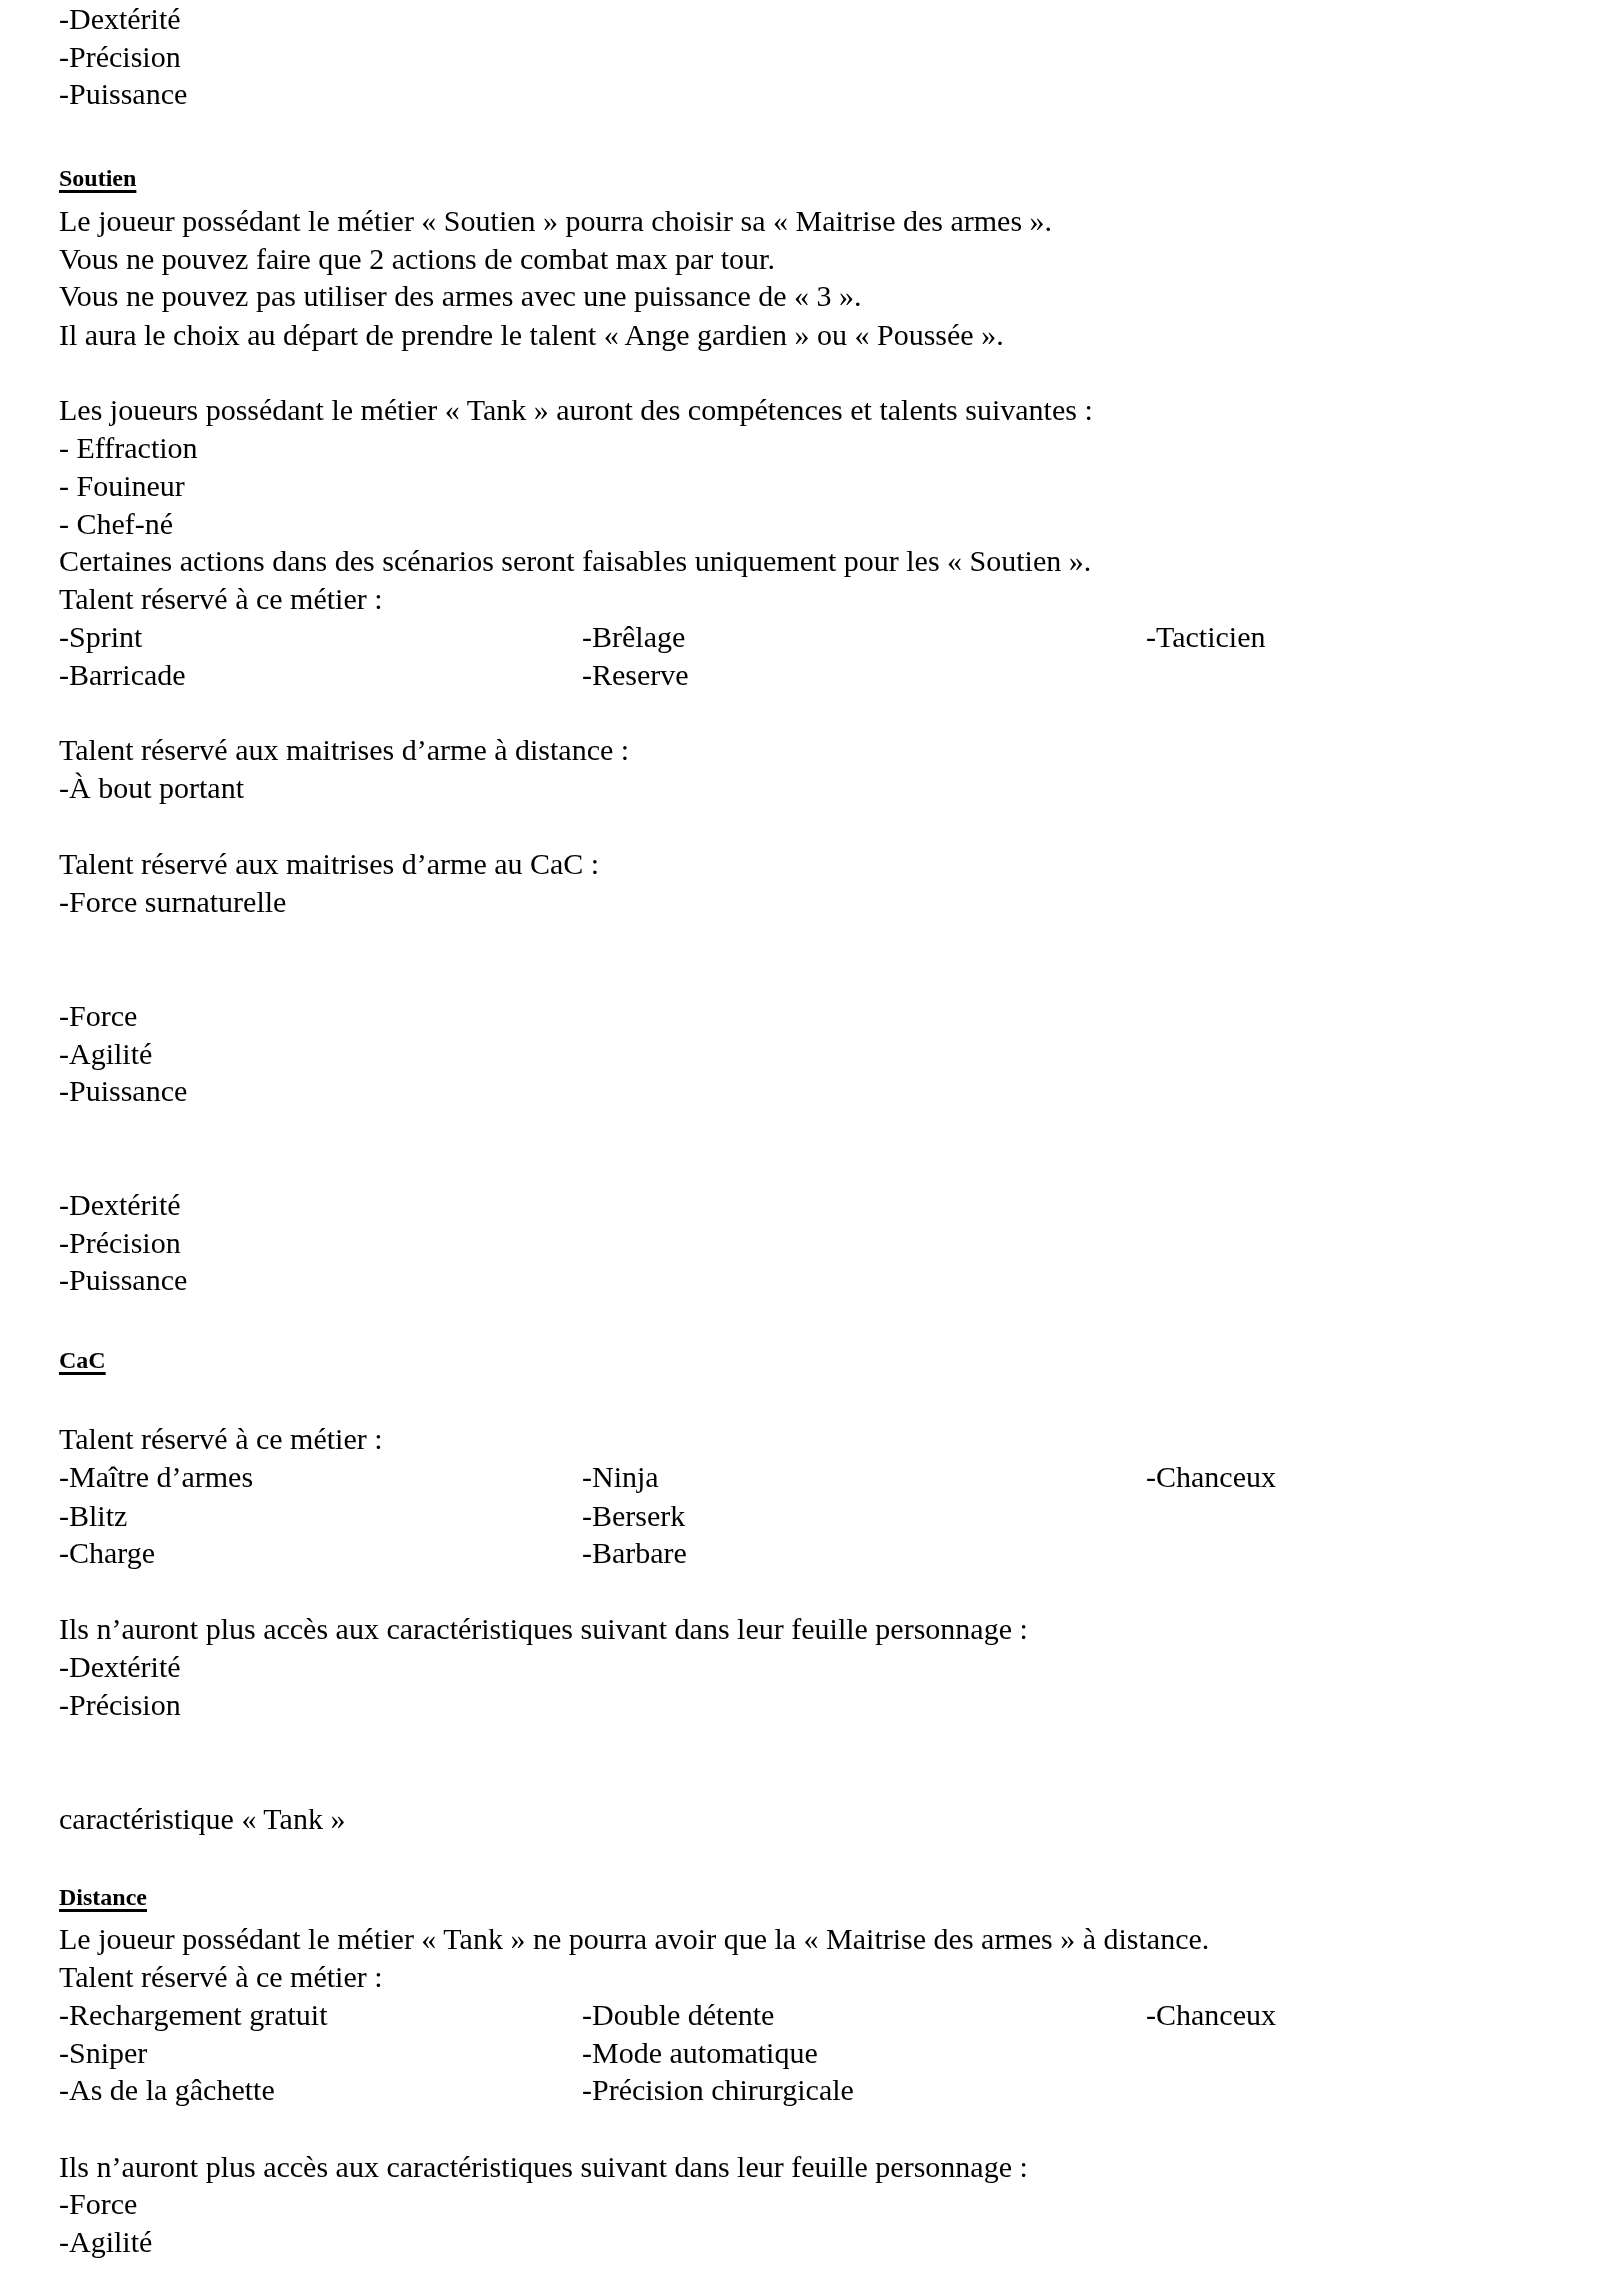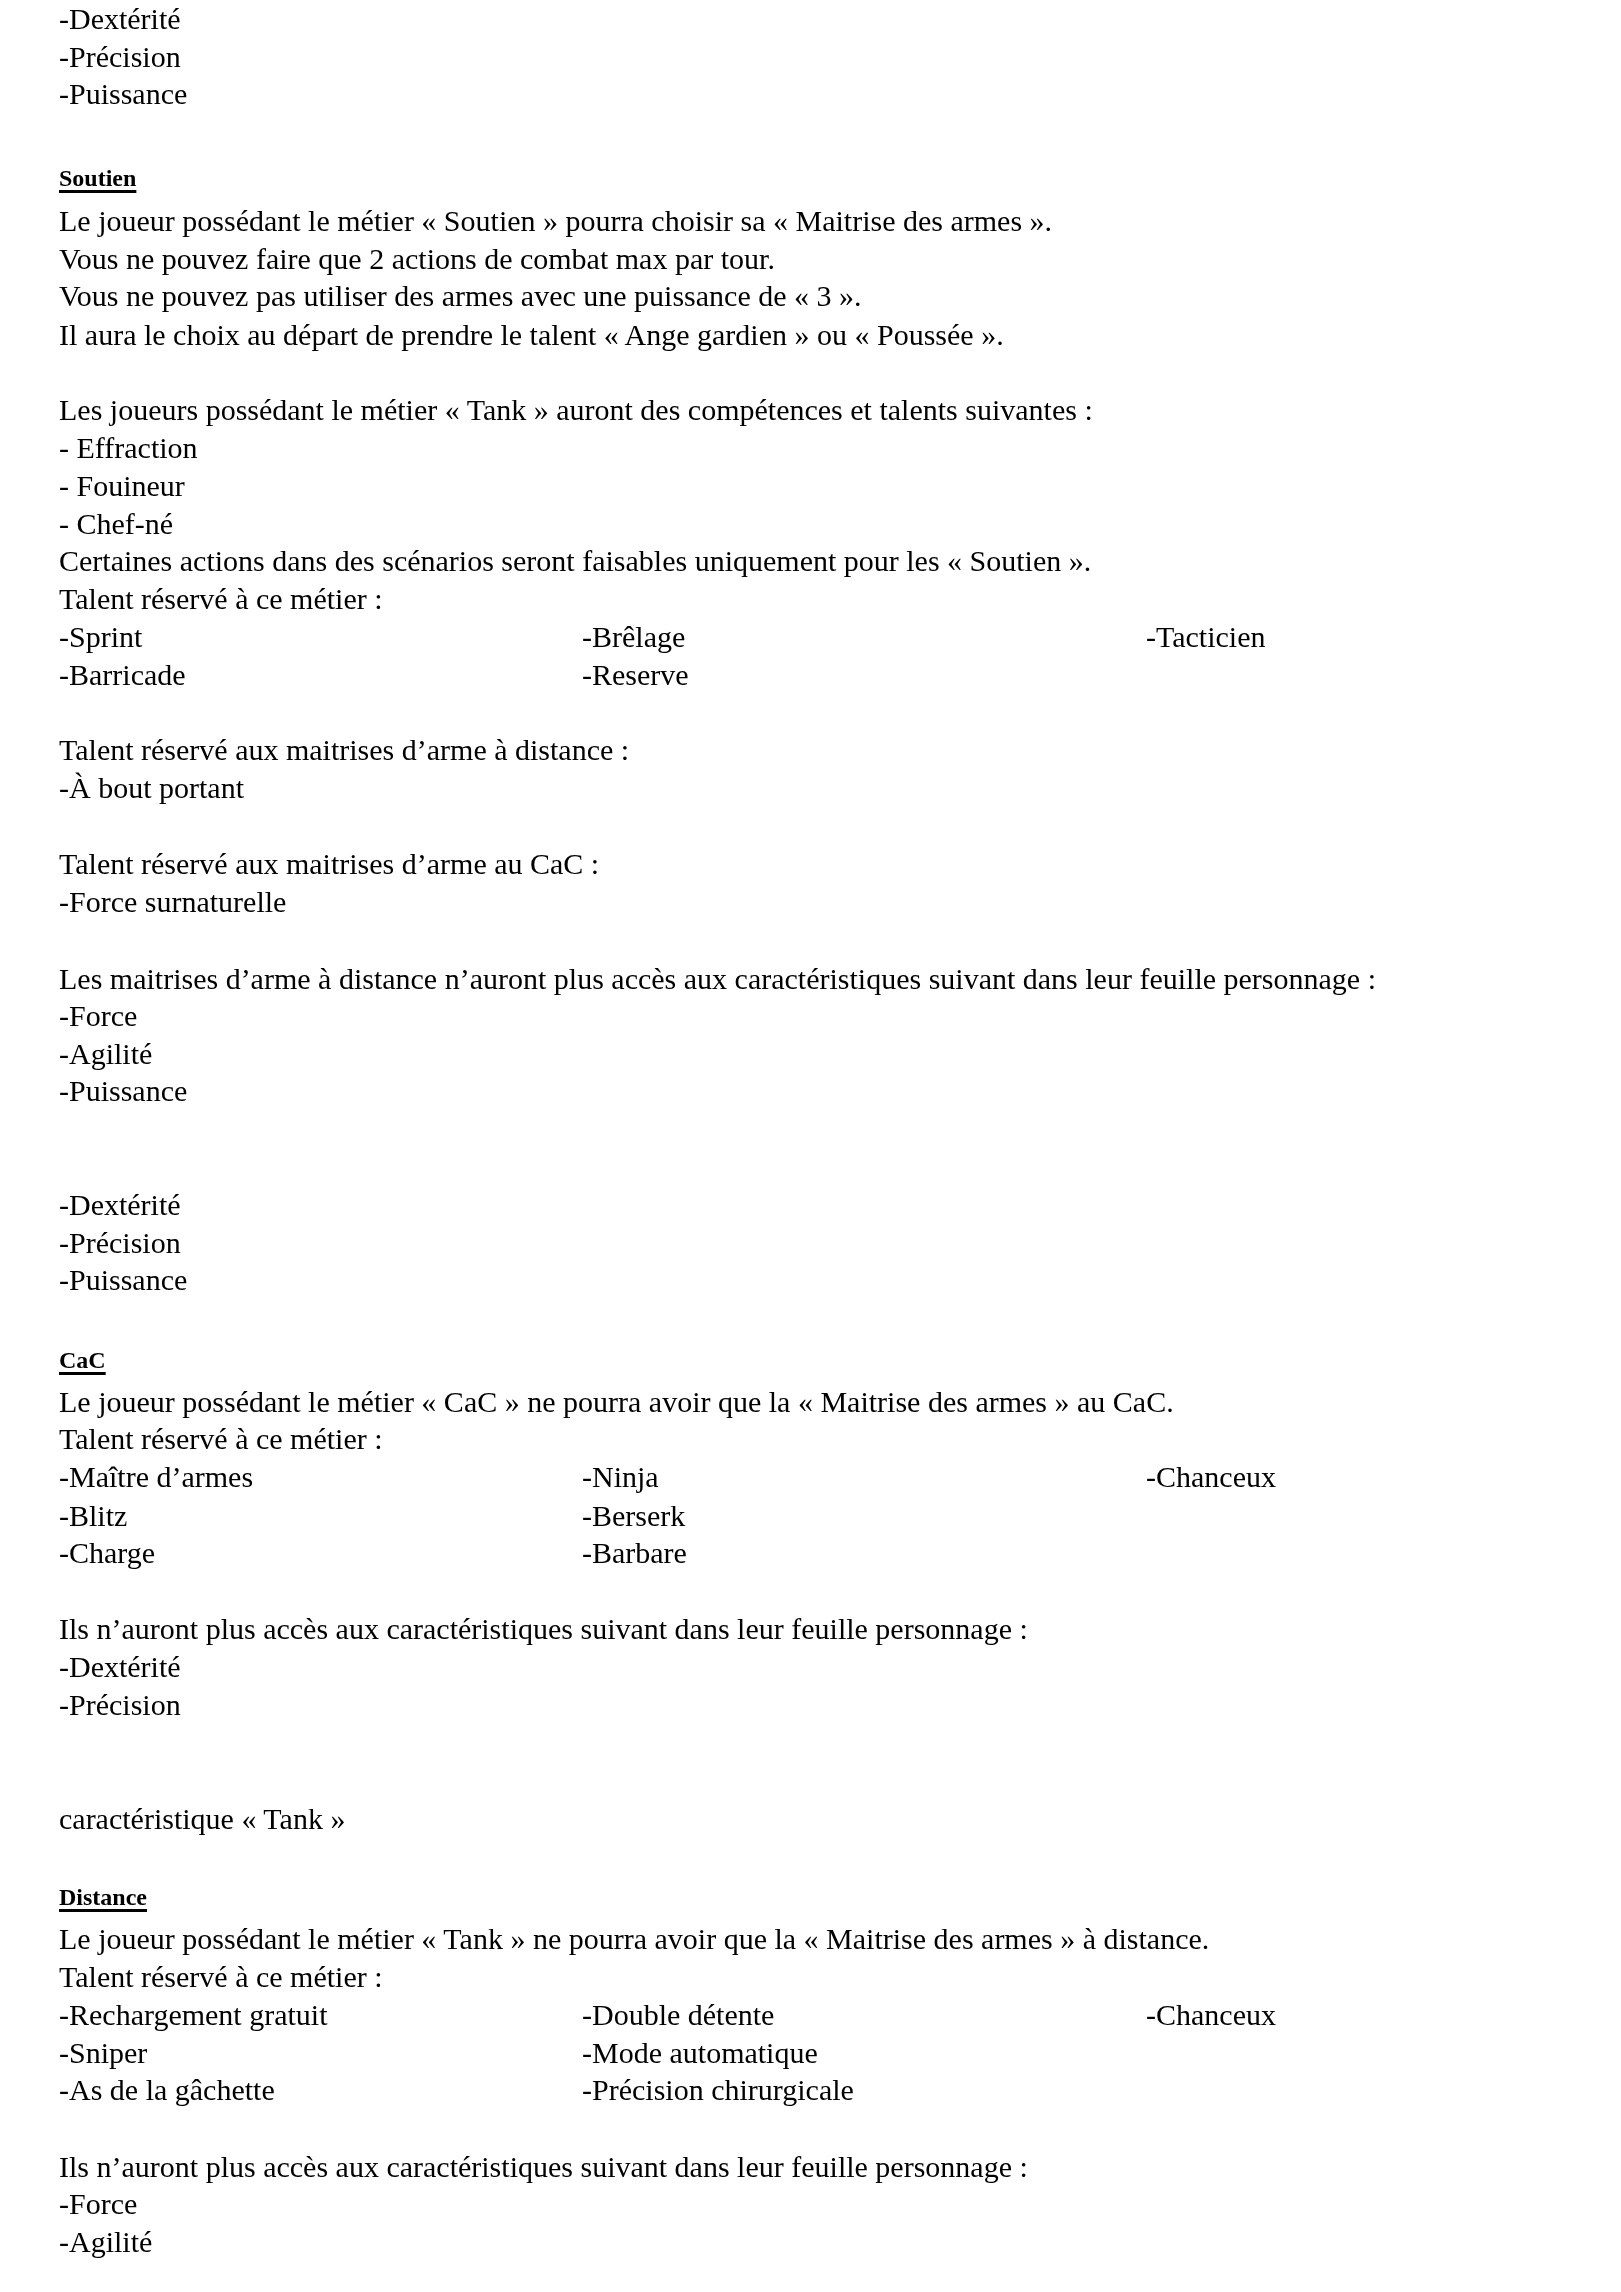--- a/index.html
+++ b/index.html
@@ -40,31 +40,29 @@
   <div class="line col3" style="top:618px">-Tacticien</div>
   <div class="line" style="top:656px">-Barricade</div>
   <div class="line col2" style="top:656px">-Reserve</div>
 
   <div class="line" style="top:731px">Talent réservé aux maitrises d’arme à distance :</div>
   <div class="line" style="top:769px">-À bout portant</div>
 
   <div class="line" style="top:845px">Talent réservé aux maitrises d’arme au CaC :</div>
   <div class="line" style="top:883px">-Force surnaturelle</div>
 
-  <div class="line" style="top:960px">Les maitrises d’arme à distance n’auront plus accès aux caractéristiques suivant dans leur feuille personnage :</div>
   <div class="line" style="top:997px">-Force</div>
   <div class="line" style="top:1035px">-Agilité</div>
   <div class="line" style="top:1072px">-Puissance</div>
 
   <div class="line" style="top:1186px">-Dextérité</div>
   <div class="line" style="top:1224px">-Précision</div>
   <div class="line" style="top:1261px">-Puissance</div>
 
   <div class="line h" style="top:1341px">CaC</div>
-  <div class="line" style="top:1383px">Le joueur possédant le métier « CaC » ne pourra avoir que la « Maitrise des armes » au CaC.</div>
   <div class="line" style="top:1420px">Talent réservé à ce métier :</div>
   <div class="line" style="top:1458px">-Maître d’armes</div>
   <div class="line col2" style="top:1458px">-Ninja</div>
   <div class="line col3" style="top:1458px">-Chanceux</div>
   <div class="line" style="top:1497px">-Blitz</div>
   <div class="line col2" style="top:1497px">-Berserk</div>
   <div class="line" style="top:1534px">-Charge</div>
   <div class="line col2" style="top:1534px">-Barbare</div>
 
   <div class="line" style="top:1610px">Ils n’auront plus accès aux caractéristiques suivant dans leur feuille personnage :</div>

